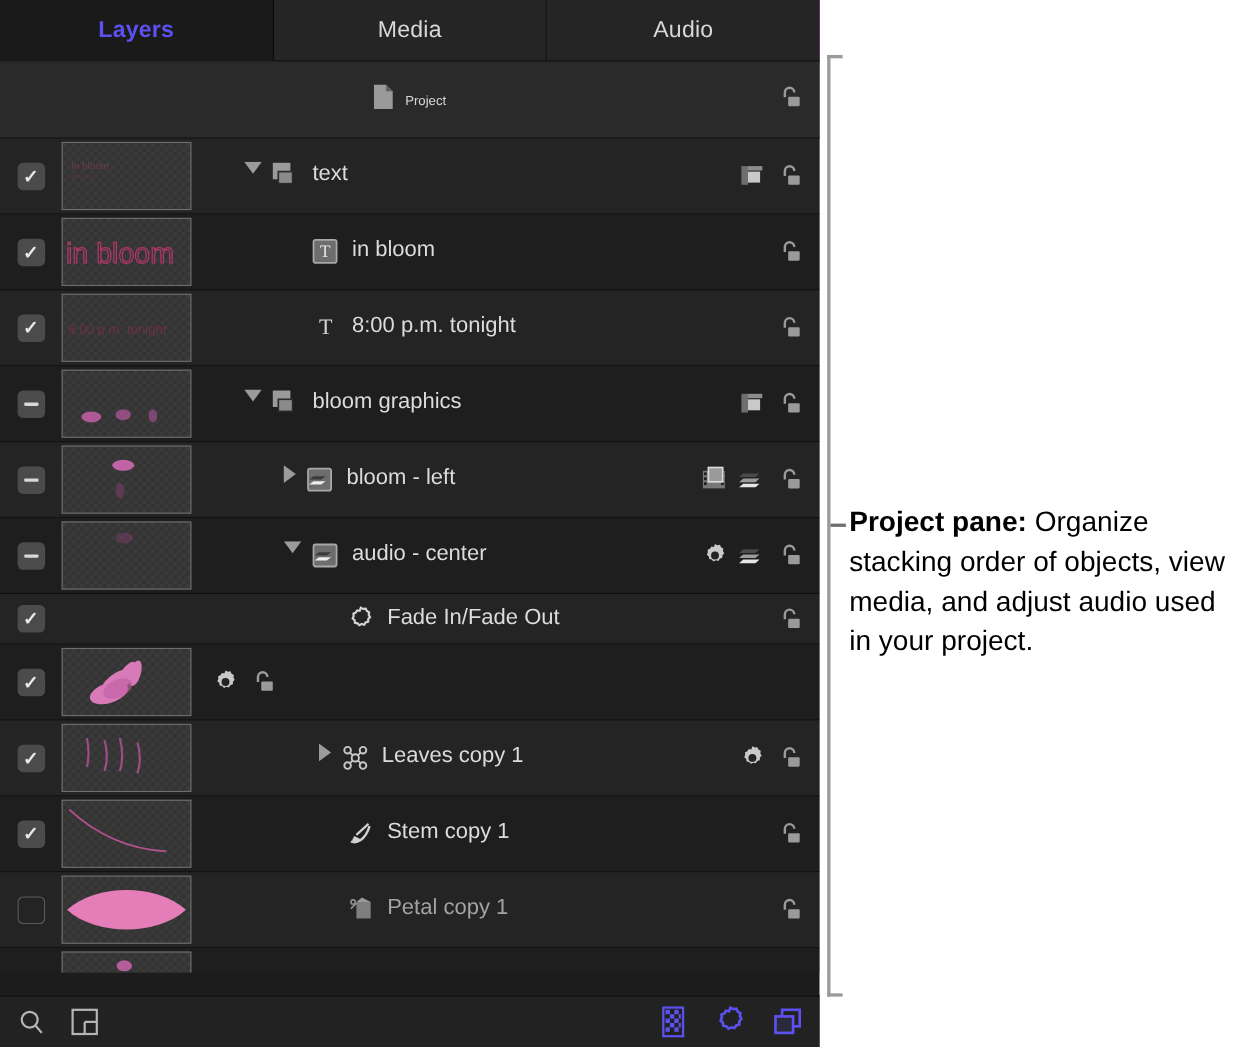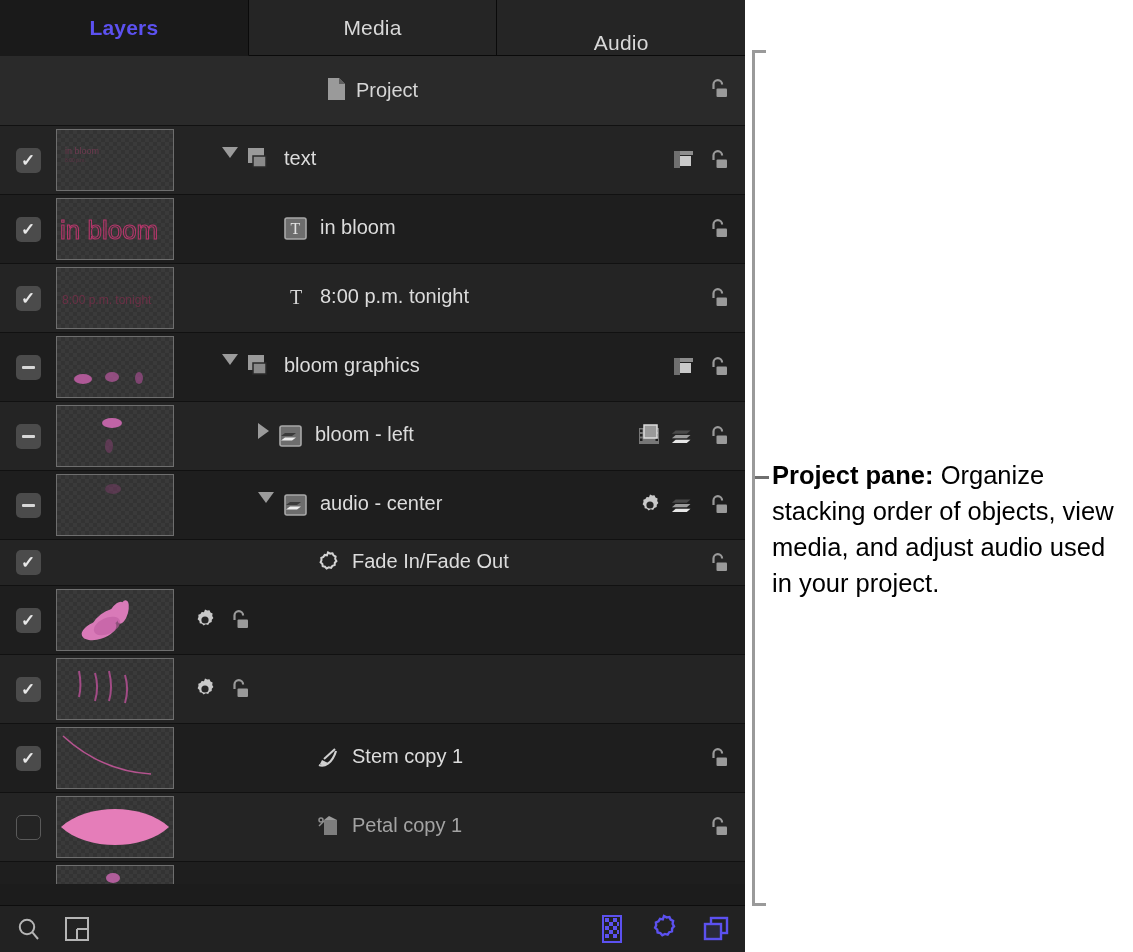--- a/index.html
+++ b/index.html
@@ -38,21 +38,21 @@
     align-items: center;
     justify-content: center;
     font-size: 21px;
     color: #d8d8d8;
     letter-spacing: 0.2px;
     box-sizing: border-box;
     background: #252525;
     border-right: 1px solid #0a0a0a;
     border-bottom: 1px solid #0a0a0a;
   }
-  .tab:last-child { border-right: none; align-items: flex-end; }
+  .tab:last-child { border-right: none; }
   .tab.active {
     background: #1a1a1a;
     color: #5c51f0;
     font-weight: bold;
     border-bottom: 1px solid #1a1a1a;
   }
 
   
   #project-row {
     height: 69px;
@@ -64,21 +64,21 @@
   }
   #project-row .proj-center {
     position: absolute;
     left: 0; right: 0;
     display: flex;
     align-items: center;
     justify-content: center;
     gap: 10px;
   }
   #project-row .proj-label {
-    font-size: 20px;
+    font-size: 12px;
     color: #d6d6d6;
   }
 
   
   #rows {
     position: relative;
     height: 758px;
     overflow: hidden;
   }
   .row {
@@ -624,20 +624,37 @@
         </div>
         <div class="cell-thumb">
           <div class="thumb">
             <div class="art"><svg width="116" height="60" viewBox="0 0 116 60" stroke="#a14b85" fill="none" stroke-width="2">
                 <path d="M22 12 C24 22 24 30 22 38"></path>
                 <path d="M38 14 C41 24 41 32 38 42"></path>
                 <path d="M52 12 C55 24 55 32 52 42"></path>
                 <path d="M68 16 C71 26 71 34 68 44"></path>
               </svg></div>
           </div>
+        </div>
+        <div class="cell-name" style="padding-left:108px">
+          <span class="tri right"></span>
+          <span class="obj-icon">
+            <svg width="26" height="26" viewBox="0 0 26 26">
+              <circle cx="6" cy="6" r="3" fill="none" stroke="#c8c8c8" stroke-width="1.7"></circle>
+              <circle cx="20" cy="6" r="3" fill="none" stroke="#c8c8c8" stroke-width="1.7"></circle>
+              <circle cx="6" cy="20" r="3" fill="none" stroke="#c8c8c8" stroke-width="1.7"></circle>
+              <circle cx="20" cy="20" r="3" fill="none" stroke="#c8c8c8" stroke-width="1.7"></circle>
+              <circle cx="13" cy="13" r="3.3" fill="none" stroke="#c8c8c8" stroke-width="1.7"></circle>
+              <line x1="8.4" y1="8.4" x2="10.7" y2="10.7" stroke="#c8c8c8" stroke-width="1.7"></line>
+              <line x1="17.6" y1="8.4" x2="15.3" y2="10.7" stroke="#c8c8c8" stroke-width="1.7"></line>
+              <line x1="8.4" y1="17.6" x2="10.7" y2="15.3" stroke="#c8c8c8" stroke-width="1.7"></line>
+              <line x1="17.6" y1="17.6" x2="15.3" y2="15.3" stroke="#c8c8c8" stroke-width="1.7"></line>
+            </svg>
+          </span>
+          <span class="name-txt">Leaves copy 1</span>
         </div>
         <div class="cell-right">
           <span class="ricon">
             <svg width="26" height="26" viewBox="0 0 26 26">
               <path d="M13 2.5 l2.2 1.1 2.3 -0.3 1 2.1 2.1 1.2 -0.4 2.3 1.2 2.1 -1.6 1.7 -0.1 2.4 -2.3 0.8 -1.3 2 -2.3 -0.6 -2.2 1.1 -1.6 -1.7 -2.3 -0.5 -0.3 -2.3 -1.8 -1.6 0.9 -2.2 -0.2 -2.3 2.1 -0.9 1.3 -2 2.3 0.4z" fill="#c9c9c9"></path>
               <circle cx="13" cy="13" r="3.6" fill="#242424"></circle>
             </svg>
           </span>
           <span class="ricon">
             <svg width="26" height="26" viewBox="0 0 26 26">

